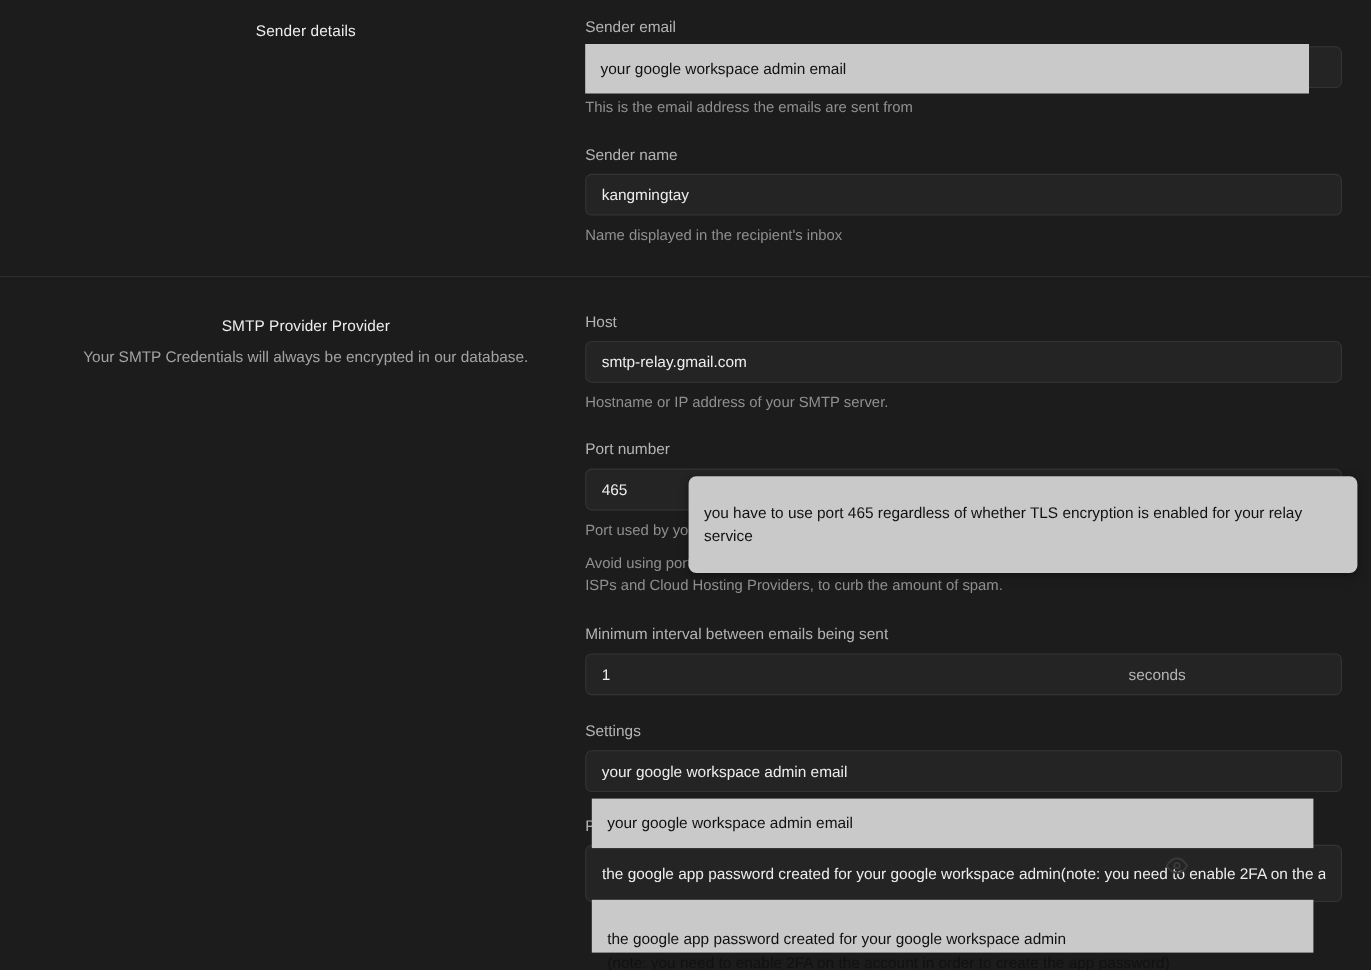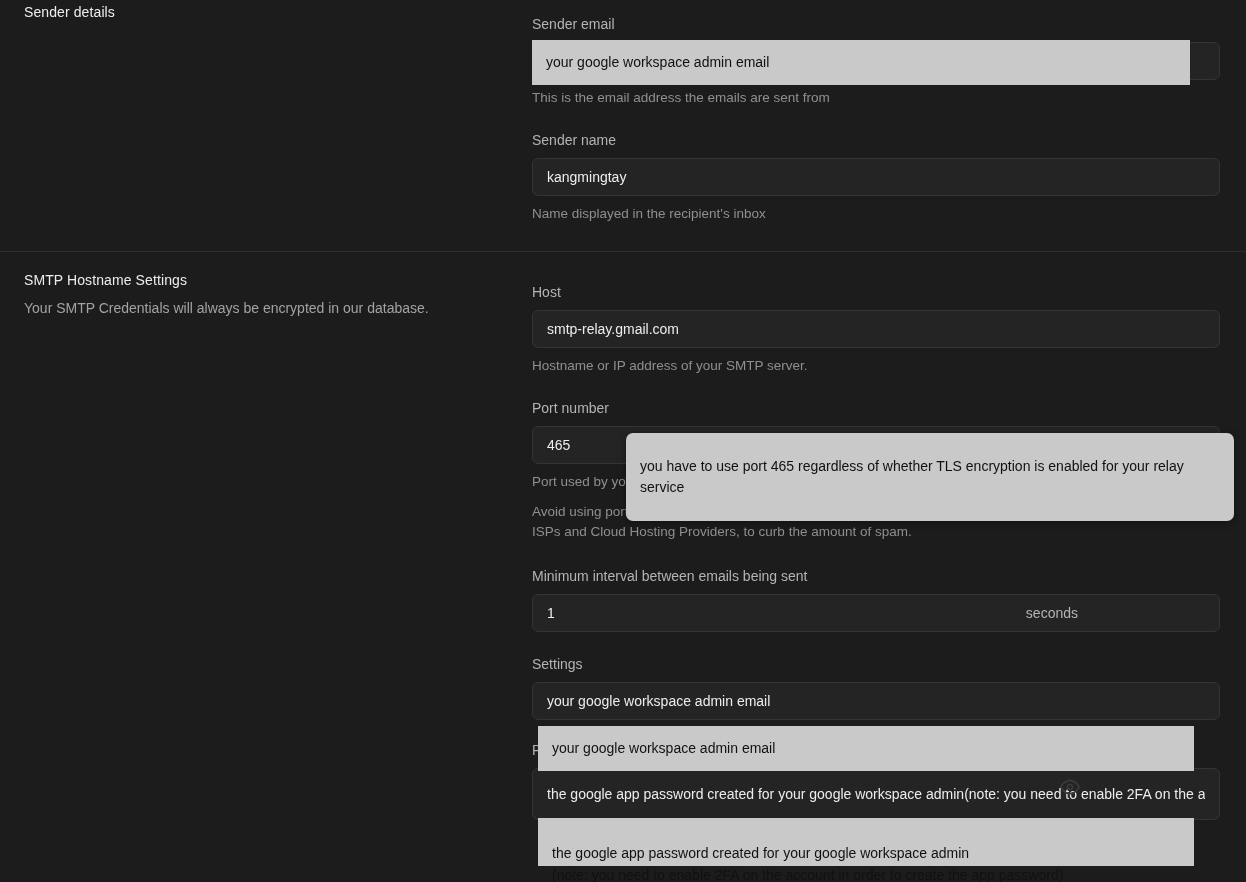--- a/index.html
+++ b/index.html
@@ -14,21 +14,22 @@
   .page { position: relative; width: 1246px; height: 882px; }
 
   .section {
     display: flex;
     padding: 0 24px 0 24px;
     position: relative;
   }
   .section-left {
     width: 508px;
     flex: 0 0 508px;
-    padding-top: 2px;
+    padding-top: 18px;
+    text-align: center;
   }
   .section-right {
     flex: 1;
     padding-top: 14px;
   }
   .section-title {
     font-size: 14px;
     color: #ededed;
     line-height: 20px;
     letter-spacing: 0.1px;
@@ -154,21 +155,21 @@
         <div class="helper">Name displayed in the recipient's inbox</div>
       </div>
 
     </div>
   </div>
 
   <div class="divider"></div>
 
   <div class="section" style="padding-top:16px;">
     <div class="section-left">
-      <div class="section-title">SMTP Hostname Settings</div>
+      <div class="section-title">SMTP Provider Provider</div>
       <div class="section-desc">Your SMTP Credentials will always be encrypted in our database.</div>
     </div>
     <div class="section-right">
 
       <div class="field">
         <label class="field-label">Host</label>
         <div class="input-wrap">
           <input class="input" type="text" value="smtp-relay.gmail.com" style="">
         </div>
         <div class="helper">Hostname or IP address of your SMTP server.</div>

